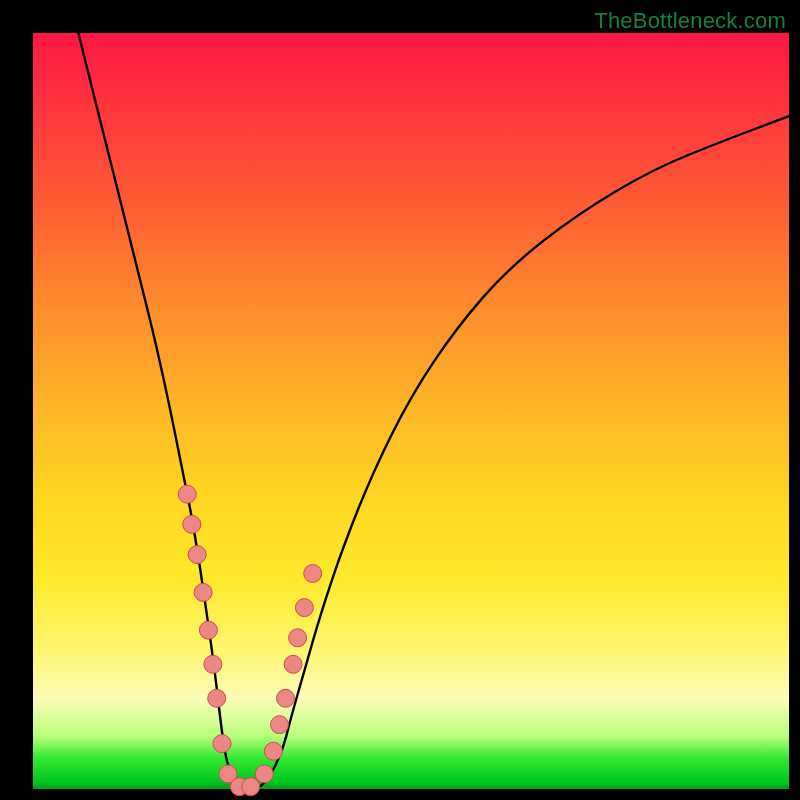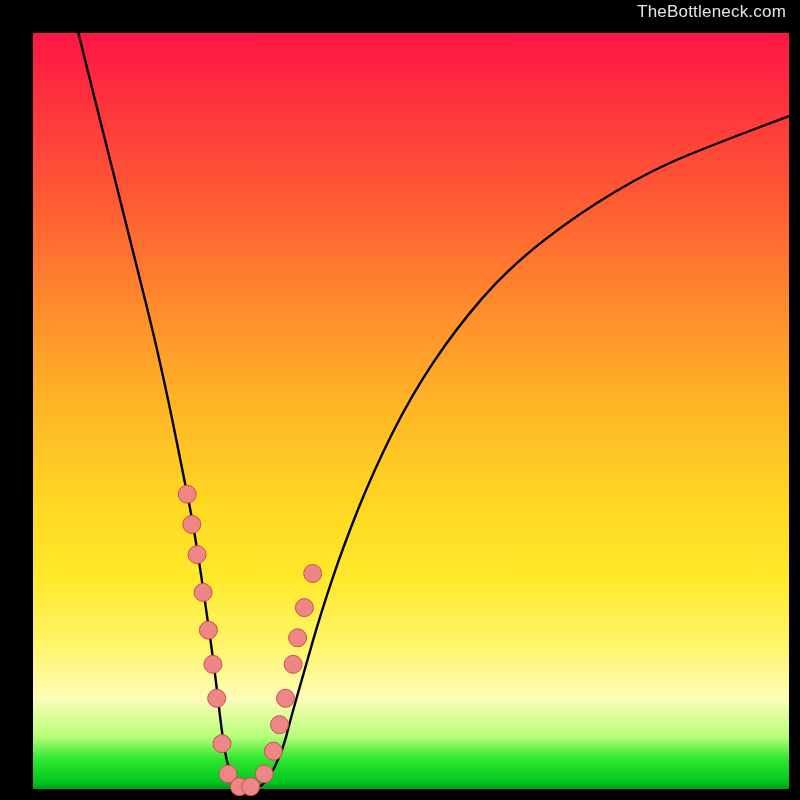--- a/index.html
+++ b/index.html
@@ -36,24 +36,24 @@
       #fff56a 81%,
       #fdfcb8 88%,
       #b8ff7a 93%,
       #32e830 96%,
       #00c820 99%,
       #009e1a 100%
     );
   }
   .watermark {
     position: absolute;
-    top: 2px;
+    top: 8px;
     right: 14px;
-    color: #e5e5e5;
-    font-size: 17px;
+    color: #15803d;
+    font-size: 22px;
     font-weight: 500;
     letter-spacing: 0.2px;
     user-select: none;
   }
   svg.overlay {
     position: absolute;
     left: 0;
     top: 0;
     width: 756px;
     height: 756px;

